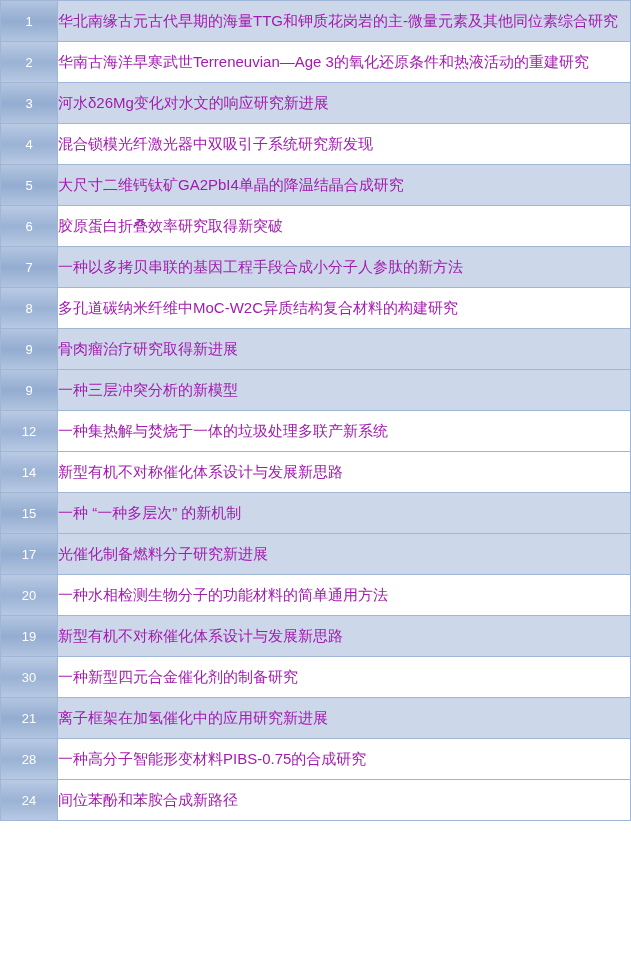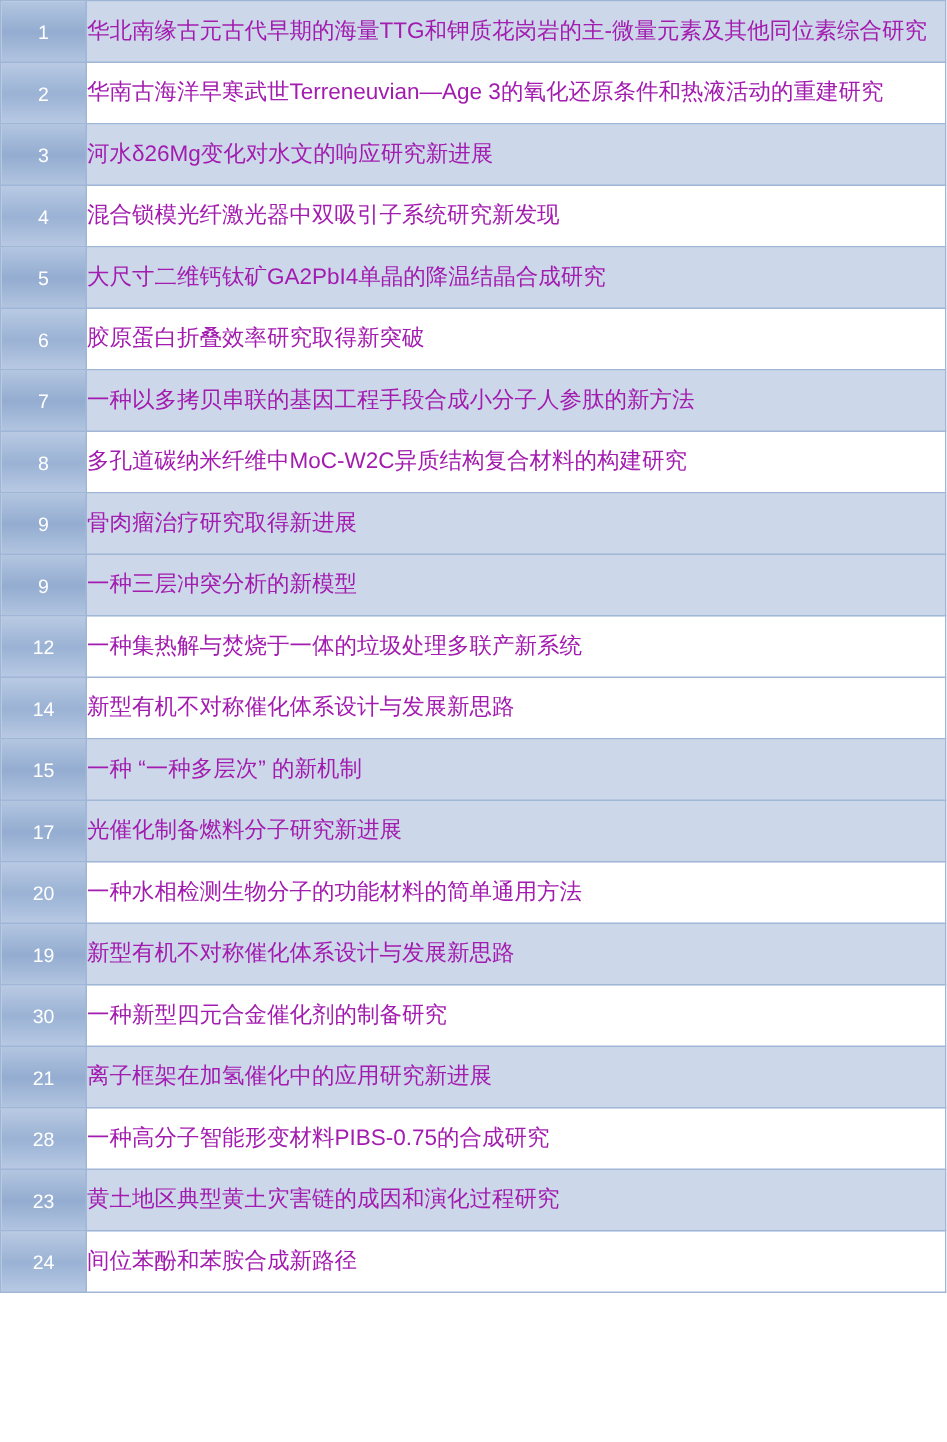--- a/index.html
+++ b/index.html
@@ -129,23 +129,19 @@
         <td class="title-cell">一种新型四元合金催化剂的制备研究</td>
       </tr>
       <tr class="shade-a">
         <td class="num-cell">21</td>
         <td class="title-cell">离子框架在加氢催化中的应用研究新进展</td>
       </tr>
       <tr class="shade-b">
         <td class="num-cell">28</td>
         <td class="title-cell">一种高分子智能形变材料PIBS-0.75的合成研究</td>
       </tr>
-      <tr class="shade-a">
-        <td class="num-cell">23</td>
-        <td class="title-cell">黄土地区典型黄土灾害链的成因和演化过程研究</td>
-      </tr>
       <tr class="shade-b">
         <td class="num-cell">24</td>
         <td class="title-cell">间位苯酚和苯胺合成新路径</td>
       </tr>
     </tbody>
   </table>
 </div>
 
 </body></html>

